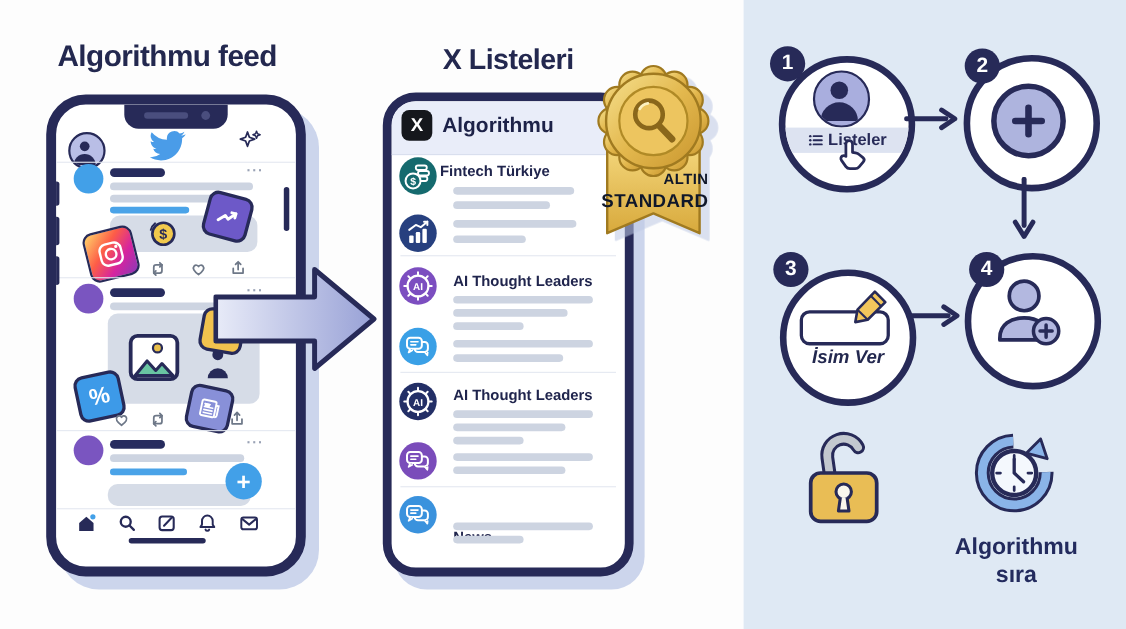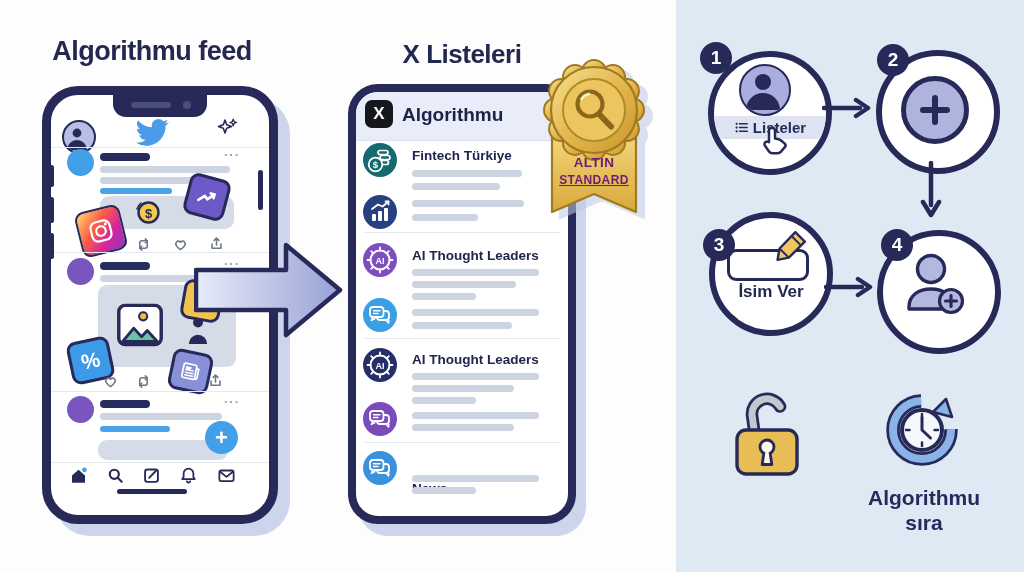--- a/index.html
+++ b/index.html
@@ -43,21 +43,21 @@
              font-size:15px;font-weight:700;color:#272a58;}
   .pluscirc{position:absolute;left:19px;top:20px;width:58px;height:58px;background:#aeb4de;
             border:5px solid #272a58;border-radius:50%;}
   .pluscirc .ph,.pluscirc .pv{position:absolute;background:#272a58;border-radius:3px;}
   .pluscirc .ph{left:14px;top:26px;width:30px;height:6px;}
   .pluscirc .pv{left:26px;top:14px;width:6px;height:30px;}
   .inputbox{position:absolute;left:12px;top:31px;width:76px;height:26px;background:#fff;
             border:3.5px solid #272a58;border-radius:9px;}
   .steplabel{position:absolute;left:0;width:100%;top:64px;text-align:center;font-size:17px;font-weight:800;color:#23284f;}
   .caption{position:absolute;text-align:center;font-size:21px;font-weight:800;color:#232b5e;line-height:1.18;}
-  .btext{position:absolute;text-align:center;font-weight:800;color:#701a75;letter-spacing:.4px;}
+  .btext{position:absolute;text-align:right;font-weight:800;color:#0f172a;letter-spacing:.4px;}
 </style>
 </head>
 <body>
 
 <div id="canvas">
 
   <div class="abs title" style="left:32px;top:36px;width:240px;">Algorithmu feed</div>
   <div class="abs title" style="left:378px;top:39px;width:168px;font-size:26px;">X Listeleri</div>
 
   <div class="rpanel"></div>
@@ -219,21 +219,21 @@
     </div>
 
     <div class="cicon" style="left:7px;top:51px;background:#156a6e;">
       <svg width="34" height="34" viewBox="0 0 34 34">
           <rect x="15" y="7.5" width="10" height="4" rx="2" fill="none" stroke="#fff" stroke-width="1.7"></rect>
           <rect x="17" y="12.5" width="10" height="4" rx="2" fill="none" stroke="#fff" stroke-width="1.7"></rect>
           <rect x="15.5" y="17.5" width="10" height="4" rx="2" fill="none" stroke="#fff" stroke-width="1.7"></rect>
           <circle cx="12.5" cy="21.5" r="6.8" fill="#156a6e" stroke="#fff" stroke-width="1.8"></circle>
           <text x="12.5" y="25" text-anchor="middle" font-size="9.5" font-weight="bold" fill="#fff" font-family="Liberation Sans,sans-serif">$</text>
         </svg></div>
-    <div class="lrow-title" style="left:56px;top:56px;">Fintech Türkiye</div>
+    <div class="lrow-title" style="left:44px;top:56px;">Fintech Türkiye</div>
     <div class="bar" style="left:56px;top:78px;width:110px;"></div>
     <div class="bar" style="left:56px;top:91px;width:88px;"></div>
 
     <div class="cicon" style="left:7px;top:103px;background:#27407f;">
       <svg width="34" height="34" viewBox="0 0 34 34">
           <rect x="9" y="19" width="4" height="7" rx="1" fill="#fff"></rect>
           <rect x="15" y="16" width="4" height="10" rx="1" fill="#fff"></rect>
           <rect x="21" y="13" width="4" height="13" rx="1" fill="#fff"></rect>
           <polyline points="9,14 15,9.5 19.5,11.5 25.5,6.5" fill="none" stroke="#fff" stroke-width="1.8" stroke-linecap="round" stroke-linejoin="round"></polyline>
           <path d="M22.5 6.5 H25.5 V9.5" fill="none" stroke="#fff" stroke-width="1.8" stroke-linecap="round" stroke-linejoin="round"></path>
@@ -333,21 +333,21 @@
           <circle cx="73" cy="25.1" r="12"></circle>
           <circle cx="86.9" cy="39" r="12"></circle>
       </g>
       <circle cx="54" cy="58" r="43" fill="url(#gold)" stroke="#a07a20" stroke-width="2.2"></circle>
       <circle cx="54" cy="58" r="31" fill="#edc55f" stroke="#b08a26" stroke-width="2"></circle>
       <circle cx="50" cy="52" r="12.5" fill="none" stroke="#8a671b" stroke-width="4.2"></circle>
       <path d="M59.5 62.5 71 74.5" stroke="#8a671b" stroke-width="6" stroke-linecap="round"></path>
       <path d="M41.5 47 a11 11 0 0 1 7.5-5" fill="none" stroke="#fdf2c0" stroke-width="2.5" stroke-linecap="round"></path>
     </svg>
     <div class="btext" style="left:4px;top:103px;width:100px;font-size:13.5px;">ALTIN</div>
-    <div class="btext" style="left:4px;top:121px;width:100px;font-size:12px;text-decoration:underline;">STANDARD</div>
+    <div class="btext" style="left:4px;top:121px;width:100px;font-size:17px;">STANDARD</div>
   </div>
 
   <div class="stepc" style="left:708px;top:51px;">
     <div class="avatar" style="left:25px;top:7px;width:48px;height:48px;background:#a9aede;border:2.5px solid #272a58;overflow:hidden;">
       <svg width="44" height="44" viewBox="0 0 44 44">
           <circle cx="22" cy="16" r="8" fill="#272a58"></circle>
           <path d="M5 44 a17 17 0 0 1 34 0 Z" fill="#272a58"></path>
         </svg>
     </div>
     <div class="menu-item">
@@ -376,21 +376,21 @@
         <div class="pv"></div>
       </div>
   </div>
   <div class="badge" style="left:877px;top:44px;">2</div>
 
   <svg class="abs" style="left:920px;top:161px;" width="22" height="58" viewBox="0 0 22 58">
     <path d="M11 2 V44" stroke="#272a58" stroke-width="4.5" stroke-linecap="round"></path>
       <path d="M3 41 11 54 19 41" fill="none" stroke="#272a58" stroke-width="4.5" stroke-linecap="round" stroke-linejoin="round"></path>
     </svg>
 
-  <div class="stepc" style="left:709px;top:212px;">
+  <div class="stepc" style="left:709px;top:245px;font-style:italic;">
     <div class="inputbox"></div>
     <svg class="abs" style="left:56px;top:10px;" width="38" height="38" viewBox="0 0 32 32">
       <path d="M20.5 3.5 l8 8 L15 25 l-9.5 1.8 L7.2 17.3 Z" fill="#f2c65c" stroke="#272a58" stroke-width="2" stroke-linejoin="round"></path>
       <path d="M17.3 6.7 l8 8" stroke="#272a58" stroke-width="1.6"></path>
       <path d="M7.2 17.3 l7.8 7.7" stroke="#272a58" stroke-width="1.6"></path>
       </svg>
     <div class="steplabel">İsim Ver</div>
   </div>
   <div class="badge" style="left:703px;top:229px;">3</div>
 

